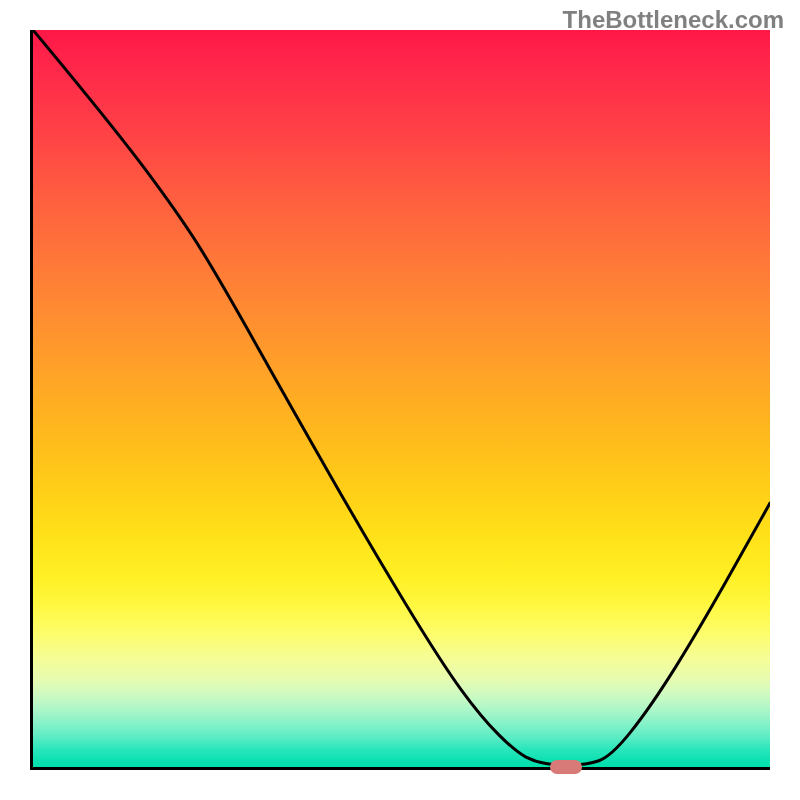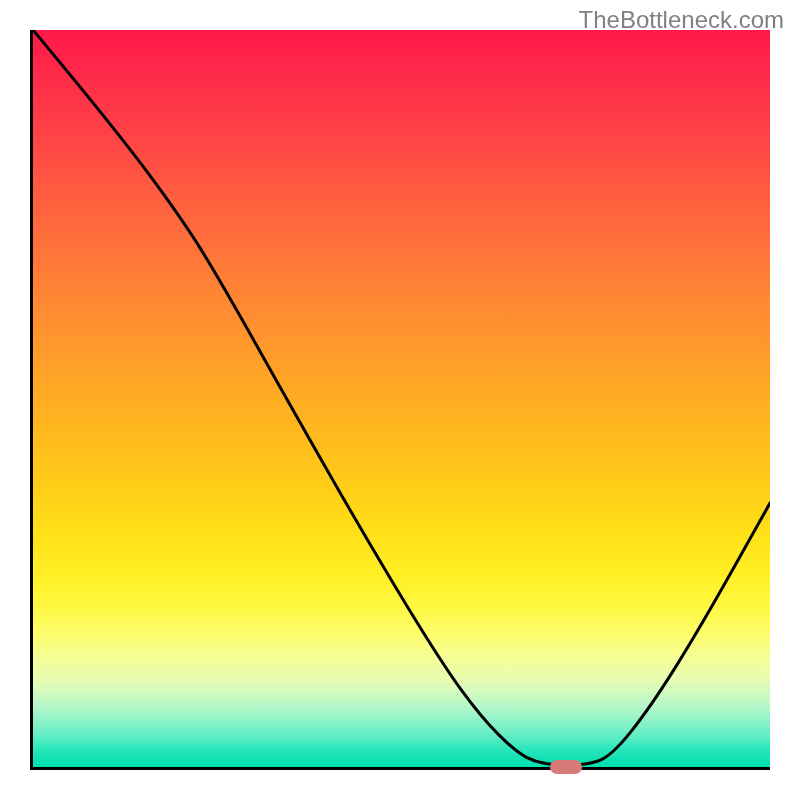--- a/index.html
+++ b/index.html
@@ -9,21 +9,21 @@
     background: #fff;
     font-family: Arial, sans-serif;
     position: relative;
   }
   .watermark {
     position: absolute;
     top: 6px;
     right: 16px;
     color: #808080;
     font-size: 24px;
-    font-weight: 400;
+    font-weight: 700;
     z-index: 5;
   }
   .chart-container {
     position: absolute;
     top: 30px;
     left: 30px;
     width: 740px;
     height: 740px;
     border: 3px solid #000;
     border-top: none;

